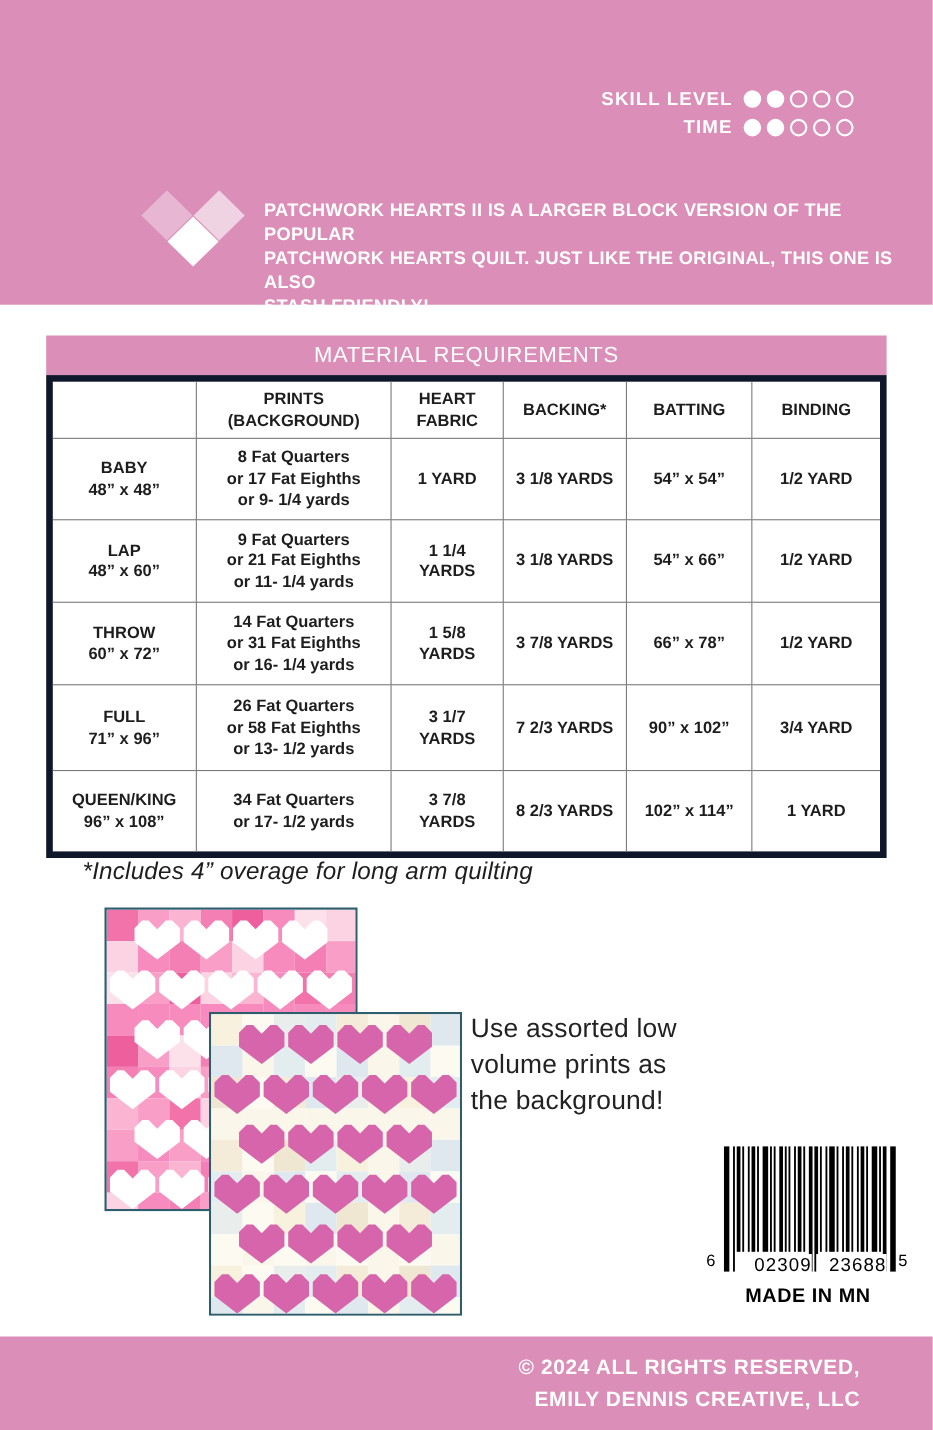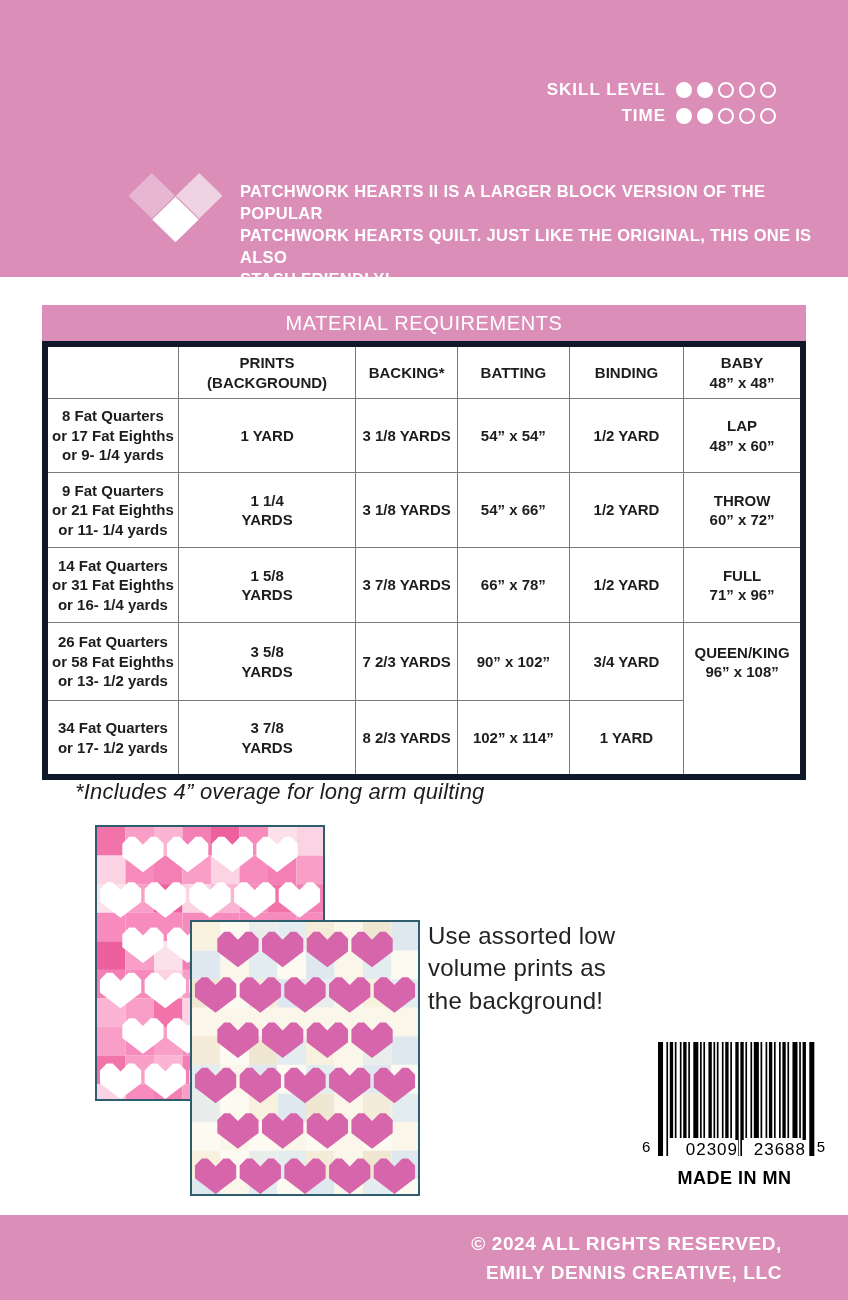--- a/index.html
+++ b/index.html
@@ -109,20 +109,22 @@
 PATCHWORK HEARTS QUILT.  JUST LIKE THE ORIGINAL, THIS ONE IS ALSO
 STASH FRIENDLY!</div>
   </div>
 
   <div id="table-wrap">
     <div id="table-title">MATERIAL REQUIREMENTS</div>
     <div id="req-grid">
       <div class="cell"></div>
       <div class="cell">PRINTS
 (BACKGROUND)</div>
+      <div class="cell">HEART
+FABRIC</div>
       <div class="cell">BACKING*</div>
       <div class="cell">BATTING</div>
       <div class="cell">BINDING</div>
 
       <div class="cell">BABY
 48” x 48”</div>
       <div class="cell">8 Fat Quarters
 or 17 Fat Eighths
 or 9- 1/4 yards</div>
       <div class="cell">1 YARD</div>
@@ -150,21 +152,21 @@
 YARDS</div>
       <div class="cell">3 7/8 YARDS</div>
       <div class="cell">66” x 78”</div>
       <div class="cell">1/2 YARD</div>
 
       <div class="cell">FULL
 71” x 96”</div>
       <div class="cell">26 Fat Quarters
 or 58 Fat Eighths
 or 13- 1/2 yards</div>
-      <div class="cell">3 5/8
+      <div class="cell">3 1/7
 YARDS</div>
       <div class="cell">7 2/3 YARDS</div>
       <div class="cell">90” x 102”</div>
       <div class="cell">3/4 YARD</div>
 
       <div class="cell">QUEEN/KING
 96” x 108”</div>
       <div class="cell">34 Fat Quarters
 or 17- 1/2 yards</div>
       <div class="cell">3 7/8

